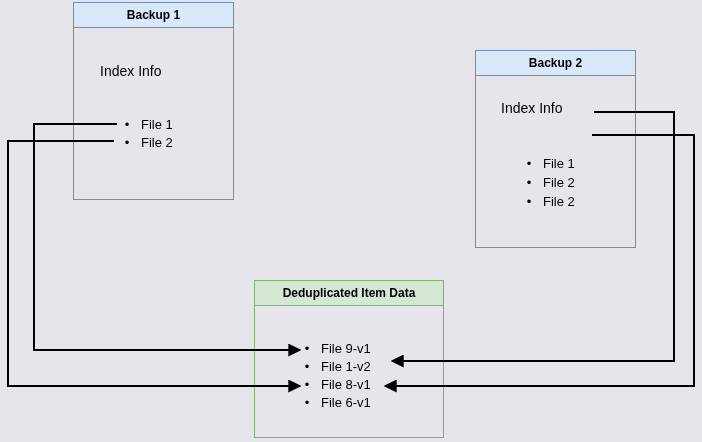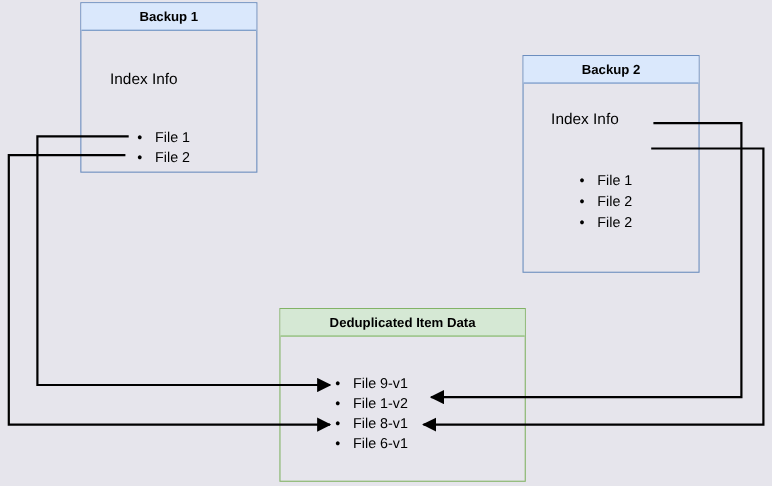--- a/index.html
+++ b/index.html
@@ -66,21 +66,21 @@
     width: 702px;
     height: 442px;
     pointer-events: none;
   }
 </style>
 </head>
 <body>
 
 <div class="canvas">
 
-  <div class="box blue" style="left:73px; top:2px; width:161px; height:155px;">
+  <div class="box blue" style="left:73px; top:2px; width:161px; height:198px;">
     <div class="box-header">Backup 1</div>
     <div class="subtitle" style="left:26px; top:58px;">Index Info</div>
     <div class="list lh18" style="left:46px; top:113px;">
       <div class="row">
         <span class="bullet">•</span>
         <span class="item-label">File 1</span>
       </div>
       <div class="row">
         <span class="bullet">•</span>
         <span class="item-label">File 2</span>
@@ -100,21 +100,21 @@
         <span class="bullet">•</span>
         <span class="item-label">File 2</span>
       </div>
       <div class="row">
         <span class="bullet">•</span>
         <span class="item-label">File 2</span>
       </div>
     </div>
   </div>
 
-  <div class="box green" style="left:254px; top:280px; width:224px; height:158px;">
+  <div class="box green" style="left:254px; top:280px; width:190px; height:158px;">
     <div class="box-header">Deduplicated Item Data</div>
     <div class="list lh18" style="left:45px; top:59px;">
       <div class="row">
         <span class="bullet">•</span>
         <span class="item-label">File 9-v1</span>
       </div>
       <div class="row">
         <span class="bullet">•</span>
         <span class="item-label">File 1-v2</span>
       </div>

